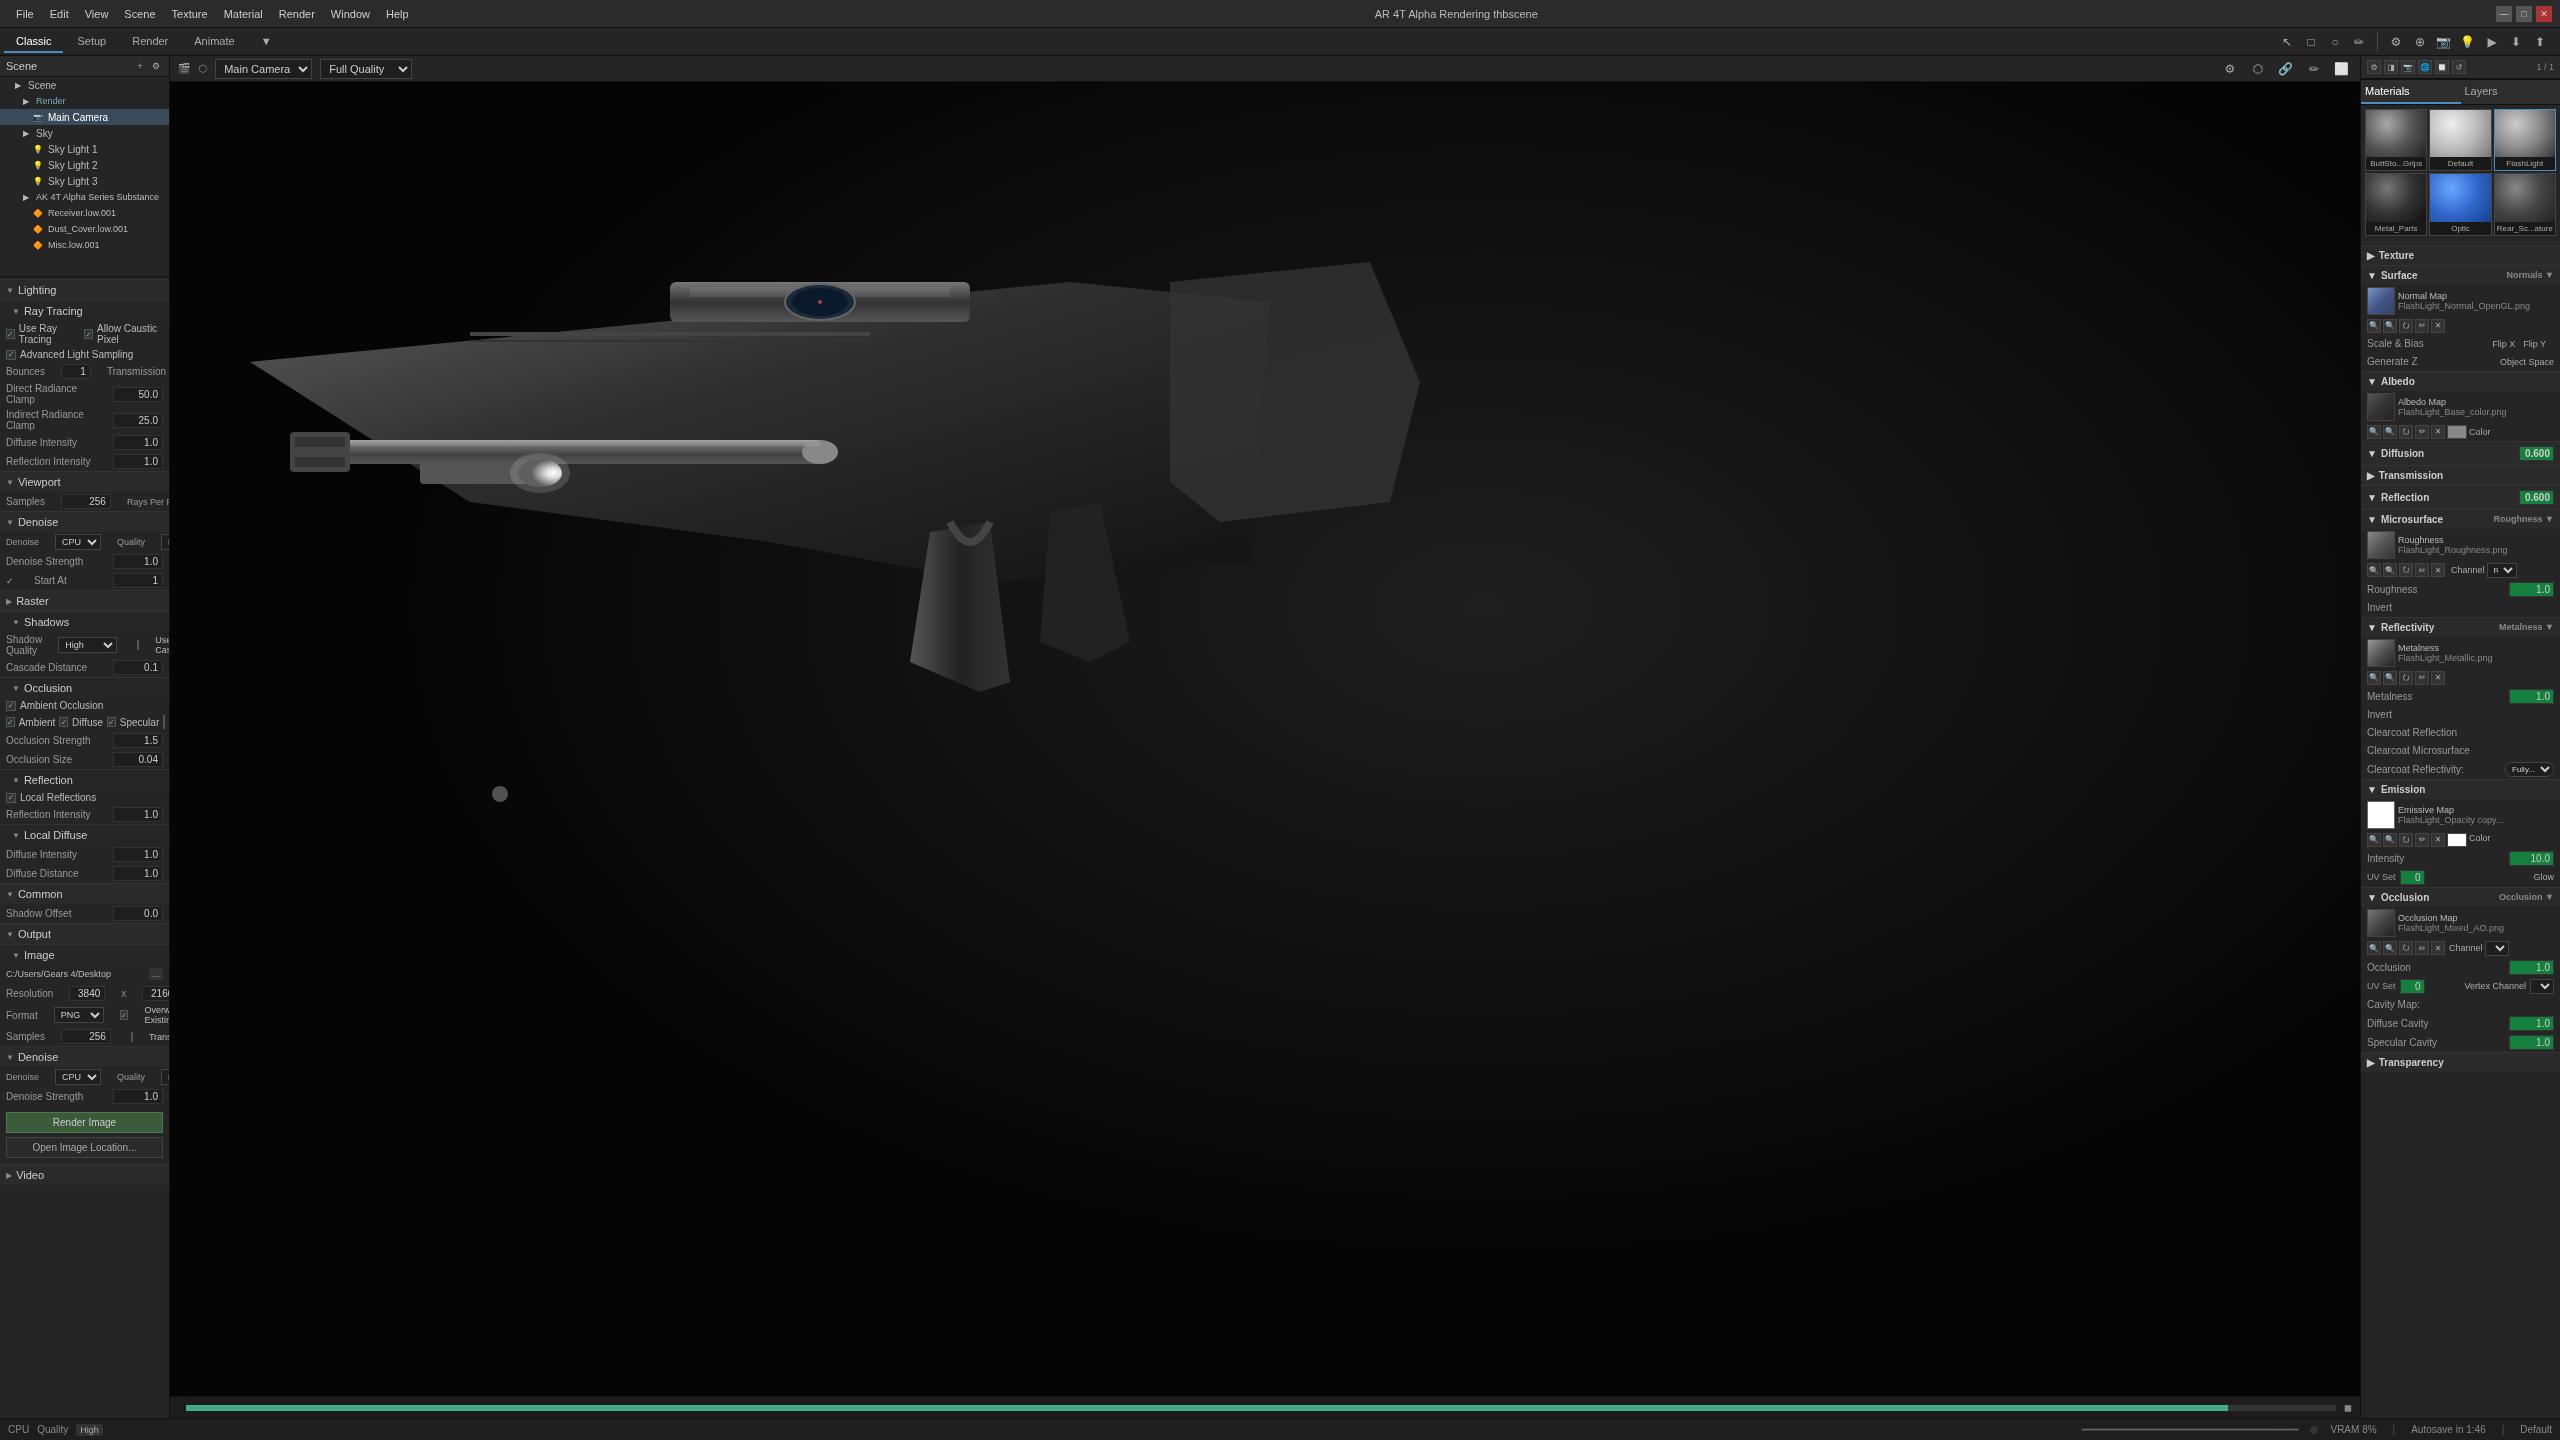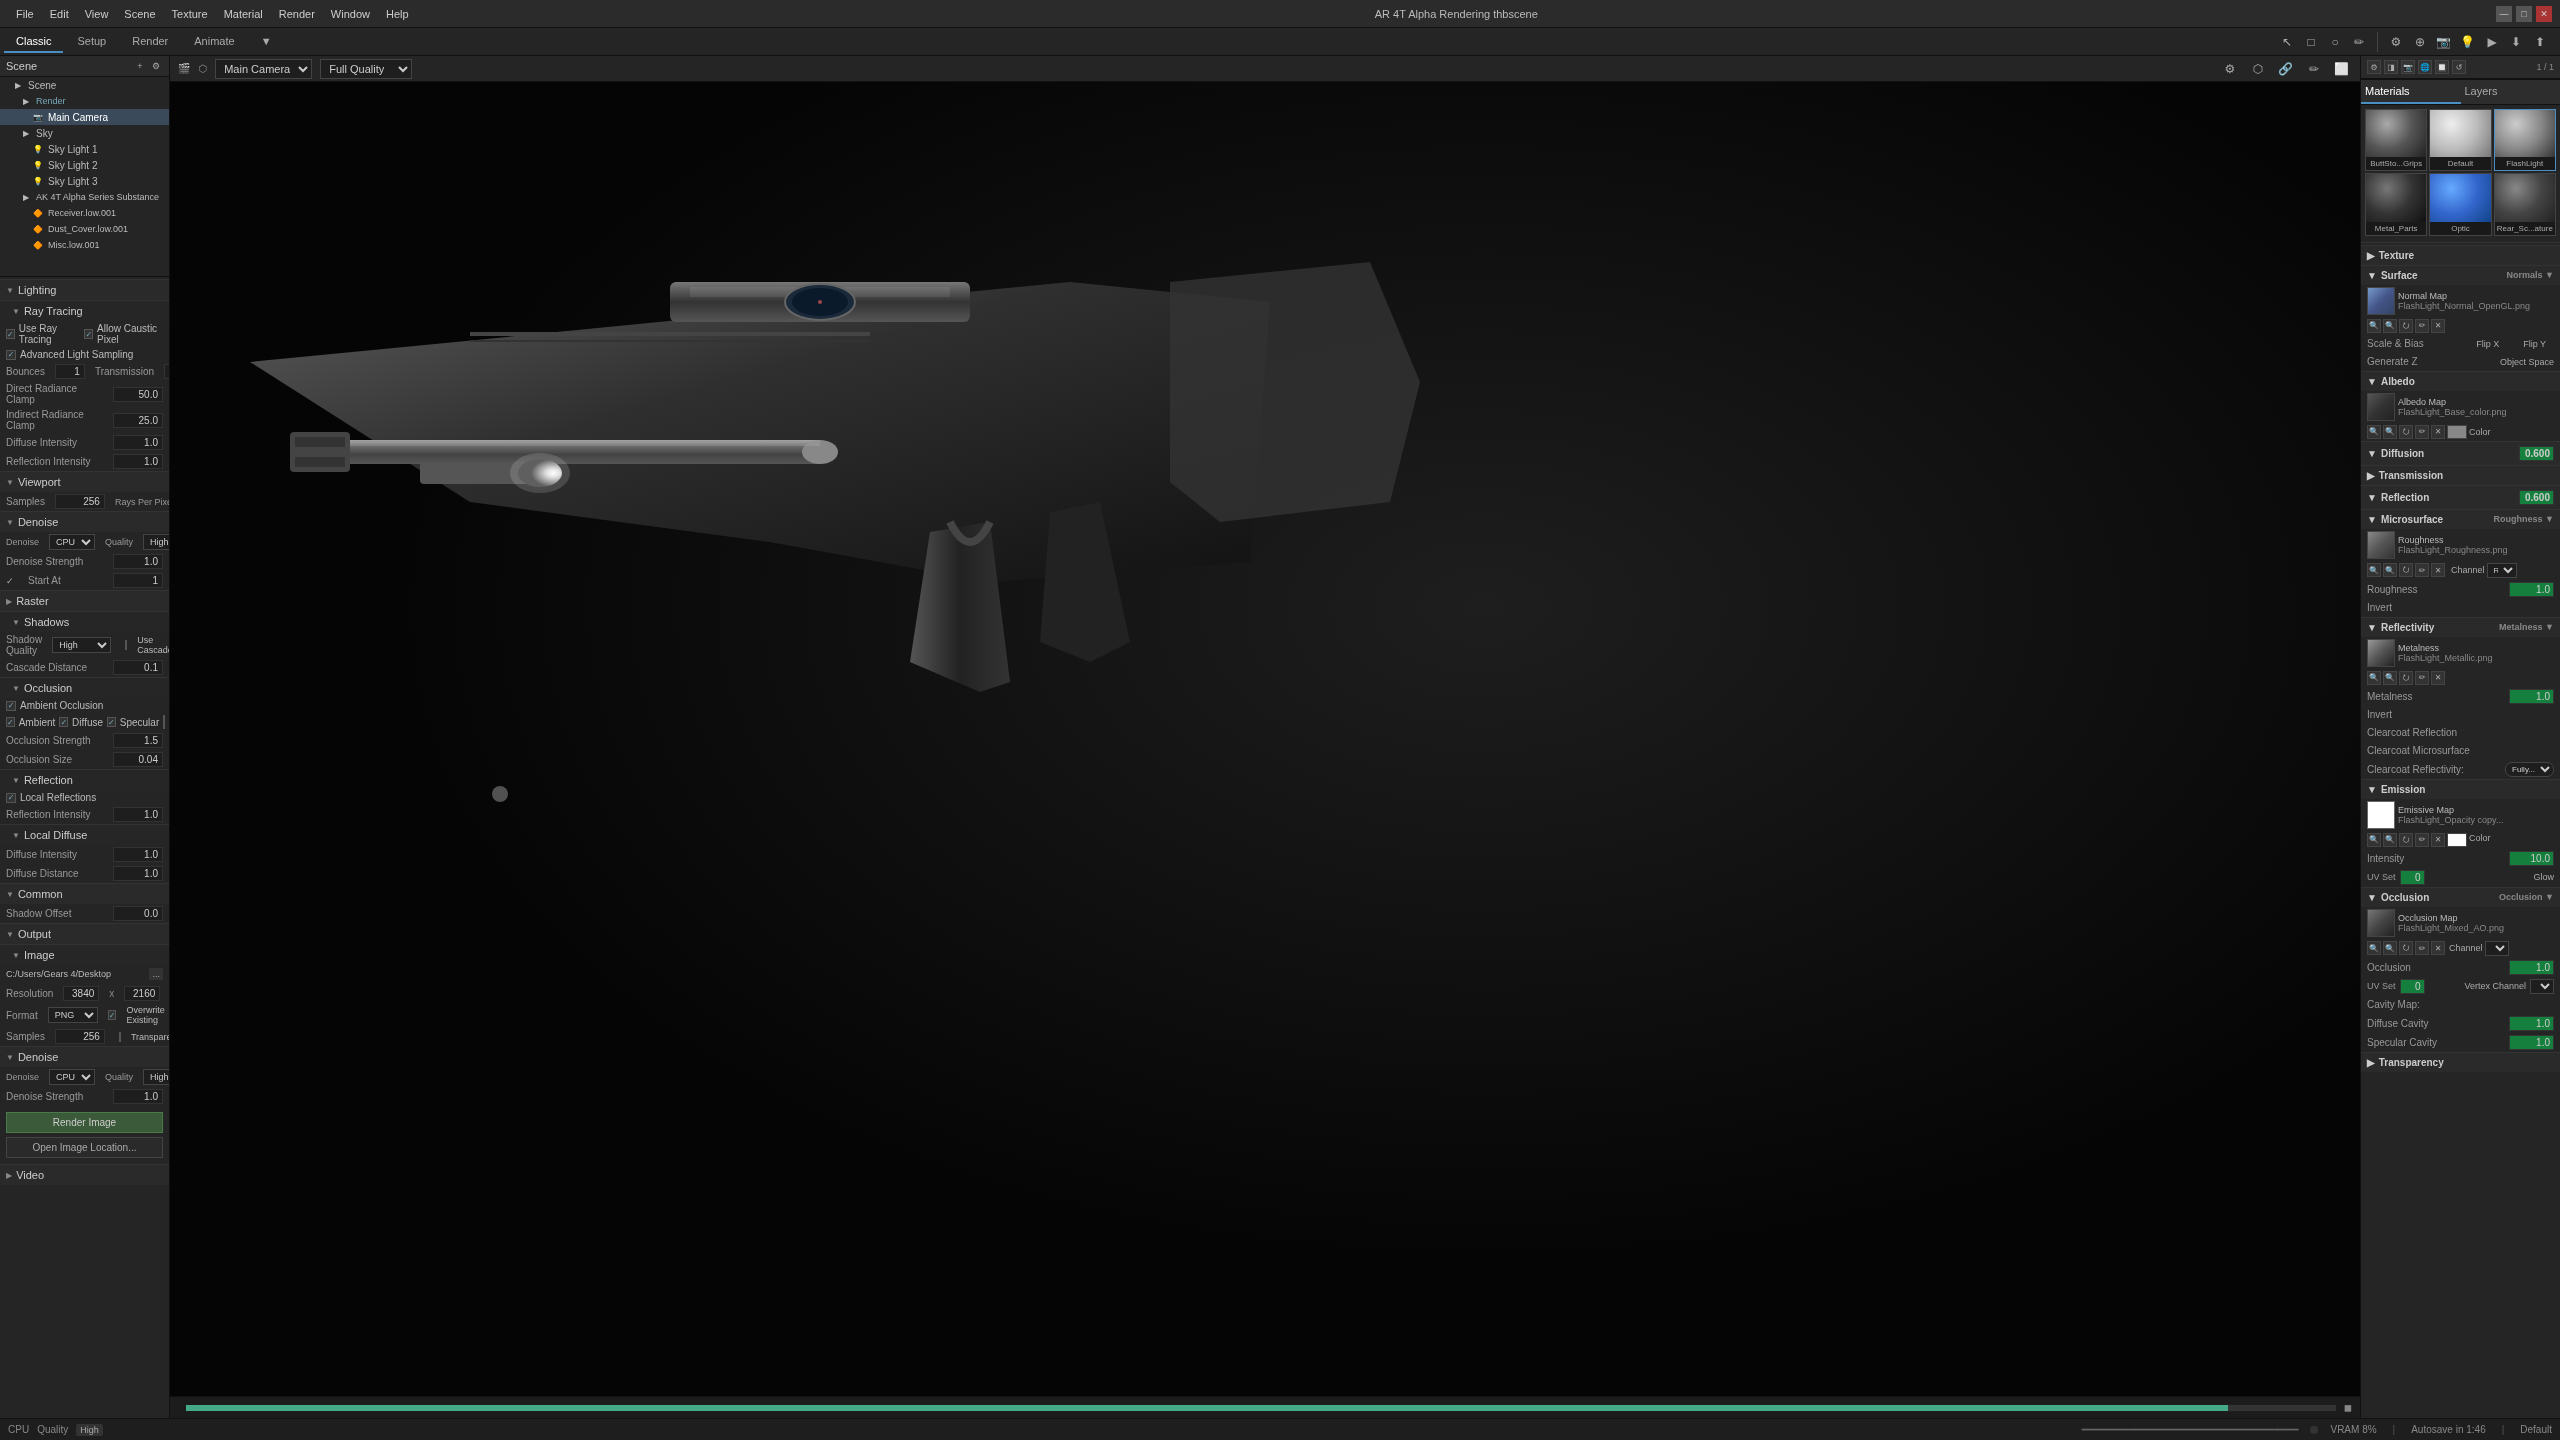--- a/index.html
+++ b/index.html
@@ -148,21 +148,21 @@
       cursor: pointer;
       color: #ccc;
       font-size: 11px;
       border-top: 1px solid #333;
     }
     .section-arrow { font-size: 8px; color: #888; }
     .prop-row {
       display: flex;
       align-items: center;
       padding: 2px 6px;
-      gap: 10px;
+      gap: 16px;
       min-height: 18px;
     }
     .prop-label {
       color: #999;
       font-size: 10px;
       flex: 1;
     }
     .prop-value {
       background: #1e1e1e;
       color: #ccc;
@@ -958,21 +958,21 @@
       </div>
       <div style="padding:2px 6px;display:flex;gap:2px;flex-wrap:wrap;">
         <span class="rp-icon">🔍</span>
         <span class="rp-icon">🔍</span>
         <span class="rp-icon">⭮</span>
         <span class="rp-icon">✏</span>
         <span class="rp-icon">✕</span>
       </div>
       <div class="rp-prop-row">
         <span class="rp-prop-label">Scale &amp; Bias</span>
-        <span style="font-size:9px;color:#aaa;margin-right:20px;">Flip X</span>
+        <span style="font-size:9px;color:#aaa;margin-right:4px;">Flip X</span>
         <span style="font-size:9px;color:#aaa;margin-right:8px;">Flip Y</span>
       </div>
       <div class="rp-prop-row">
         <span class="rp-prop-label">Generate Z</span>
         <span style="font-size:9px;color:#aaa;">Object Space</span>
       </div>
 
       <div class="rp-section-header">
         <span>▼</span>
         <span>Albedo</span>

